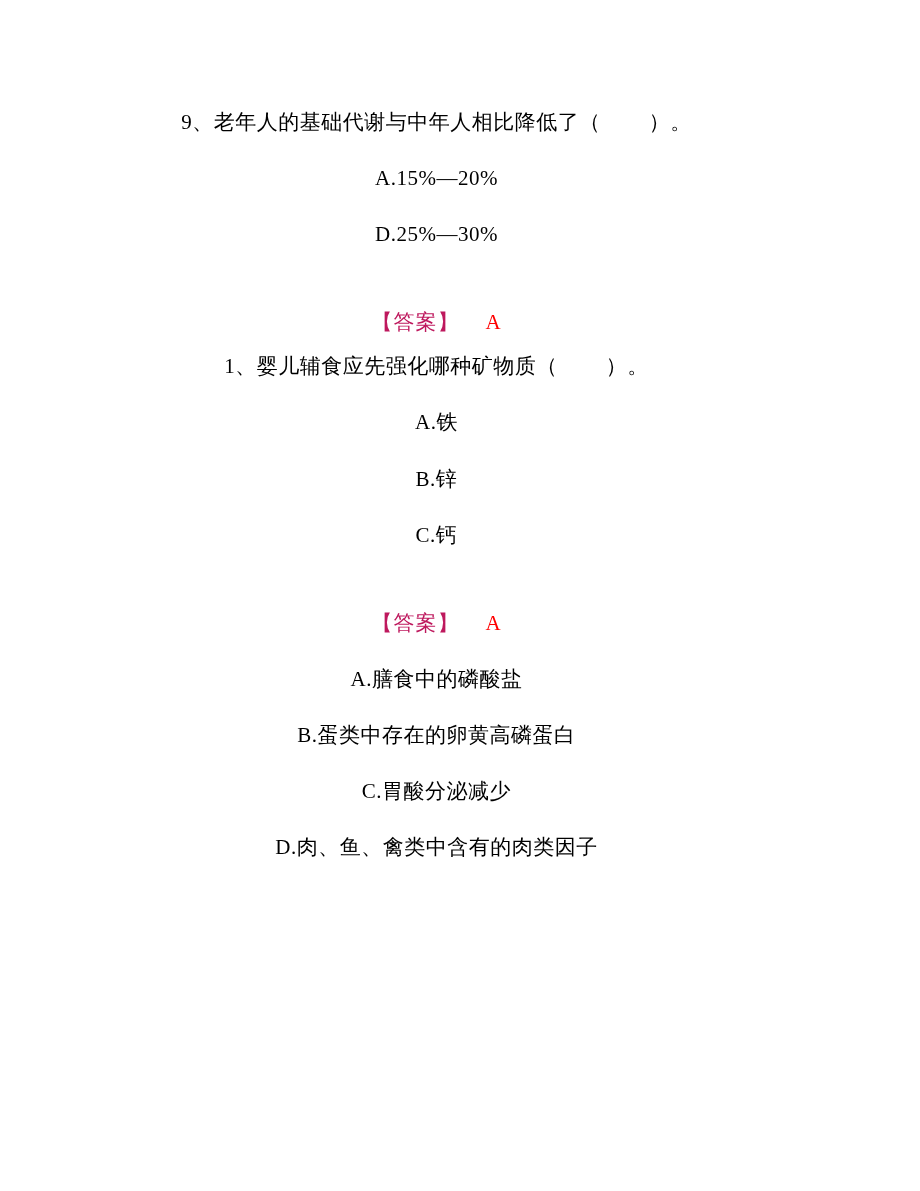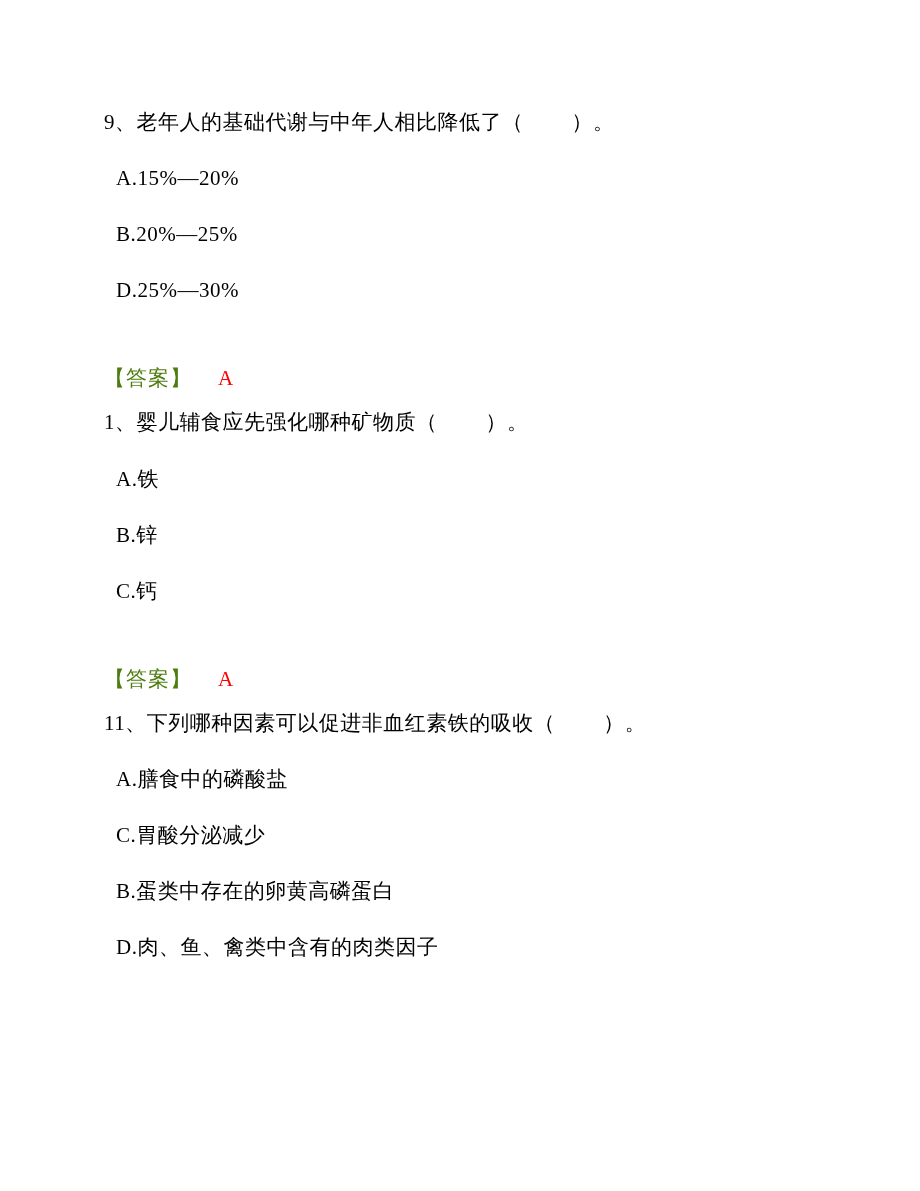--- a/index.html
+++ b/index.html
@@ -5,78 +5,75 @@
     body {
       margin: 0;
       padding: 0;
       background: #ffffff;
       font-family: "SimSun", "宋体", serif;
       width: 920px;
       height: 1191px;
       box-sizing: border-box;
     }
     .page {
-      padding: 100px 130px 60px 104px;
+      padding: 100px 130px 60px 83px;
       font-size: 21px;
       line-height: 2.1;
       color: #000000;
       letter-spacing: 0.5px;
+      text-align: center;
     }
     .question-stem {
       margin-top: 0;
       margin-bottom: 0;
     }
     .option {
       margin: 12px;
     }
     .answer-row {
       margin-top: 44px;
       margin-bottom: 0;
       color: #0000ff;
       letter-spacing: 1px;
     }
     .answer-label {
-      color: #4d7c0f;
+      color: #be185d;
     }
     .answer-value {
       color: #ff0000;
       display: inline-block;
       margin-left: 26px;
     }
     .gap-inside {
       display: inline-block;
       width: 48px;
     }
   </style>
 </head>
 <body>
 
 <div class="page">
 
   <p class="question-stem">
     <span>9、</span><span>老年人的基础代谢与中年人相比降低了（</span><span class="gap-inside"></span><span>）。</span>
   </p>
   <p class="option">A.15%—20%</p>
-  <p class="option">B.20%—25%</p>
   <p class="option">D.25%—30%</p>
   <p class="answer-row">
     <span class="answer-label">【答案】</span><span class="answer-value">A</span>
   </p>
 
   <p class="question-stem">
     <span>1、</span><span>婴儿辅食应先强化哪种矿物质（</span><span class="gap-inside"></span><span>）。</span>
   </p>
   <p class="option">A.铁</p>
   <p class="option">B.锌</p>
   <p class="option">C.钙</p>
   <p class="answer-row">
     <span class="answer-label">【答案】</span><span class="answer-value">A</span>
   </p>
 
-  <p class="question-stem">
-    <span>11、</span><span>下列哪种因素可以促进非血红素铁的吸收（</span><span class="gap-inside"></span><span>）。</span>
-  </p>
   <p class="option">A.膳食中的磷酸盐</p>
+  <p class="option">B.蛋类中存在的卵黄高磷蛋白</p>
   <p class="option">C.胃酸分泌减少</p>
-  <p class="option">B.蛋类中存在的卵黄高磷蛋白</p>
   <p class="option">D.肉、鱼、禽类中含有的肉类因子</p>
 
 </div>
 
 </body></html>

